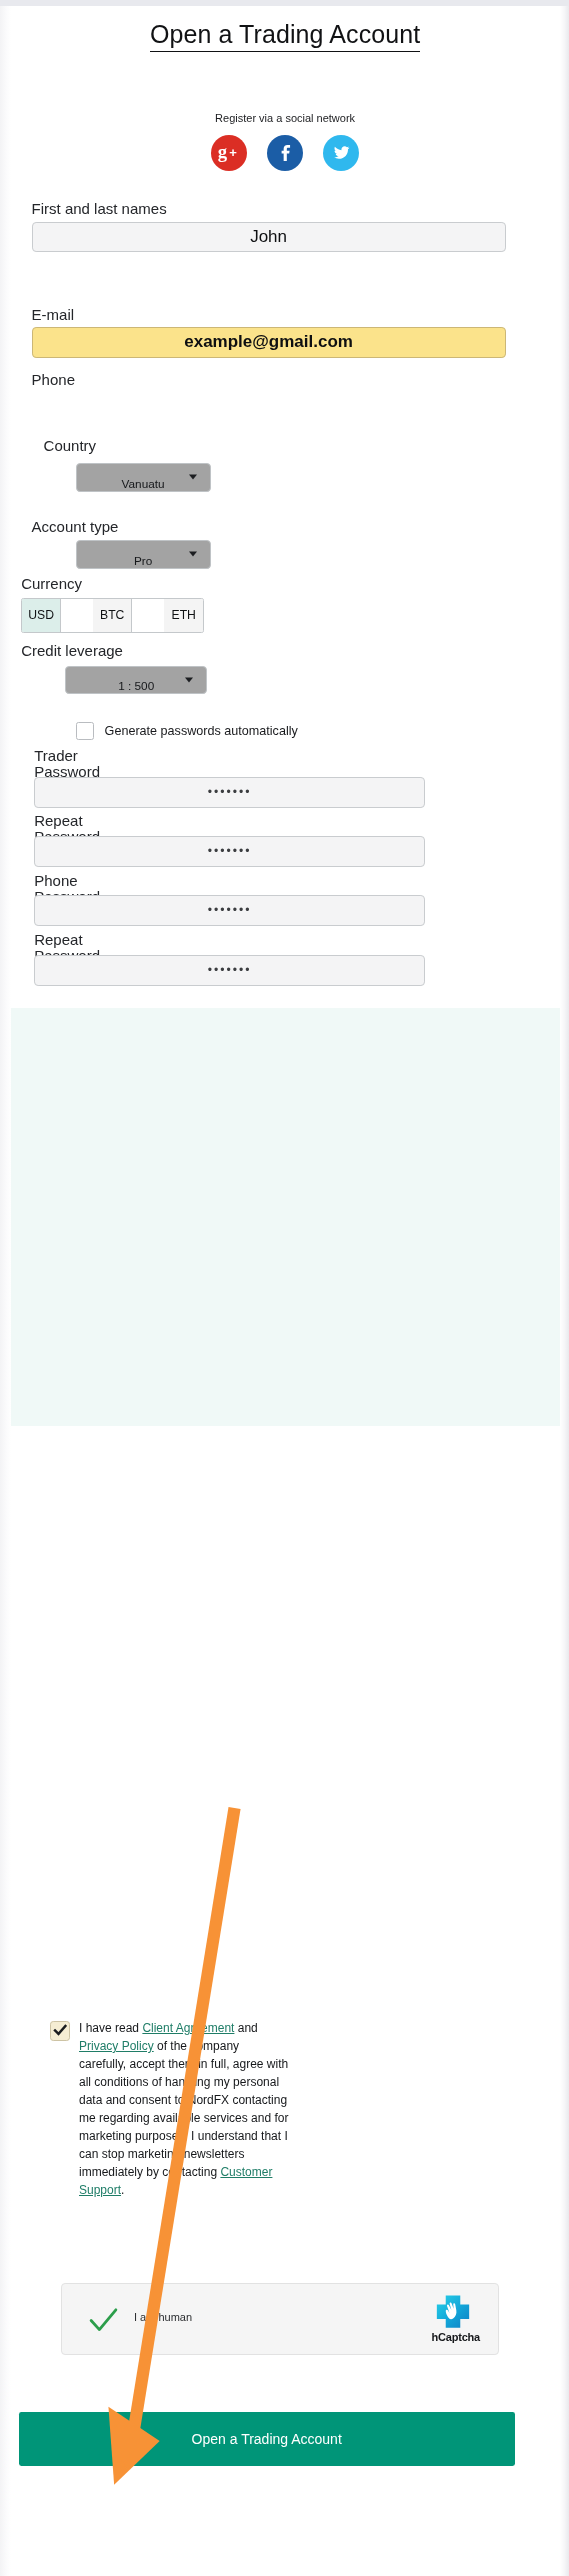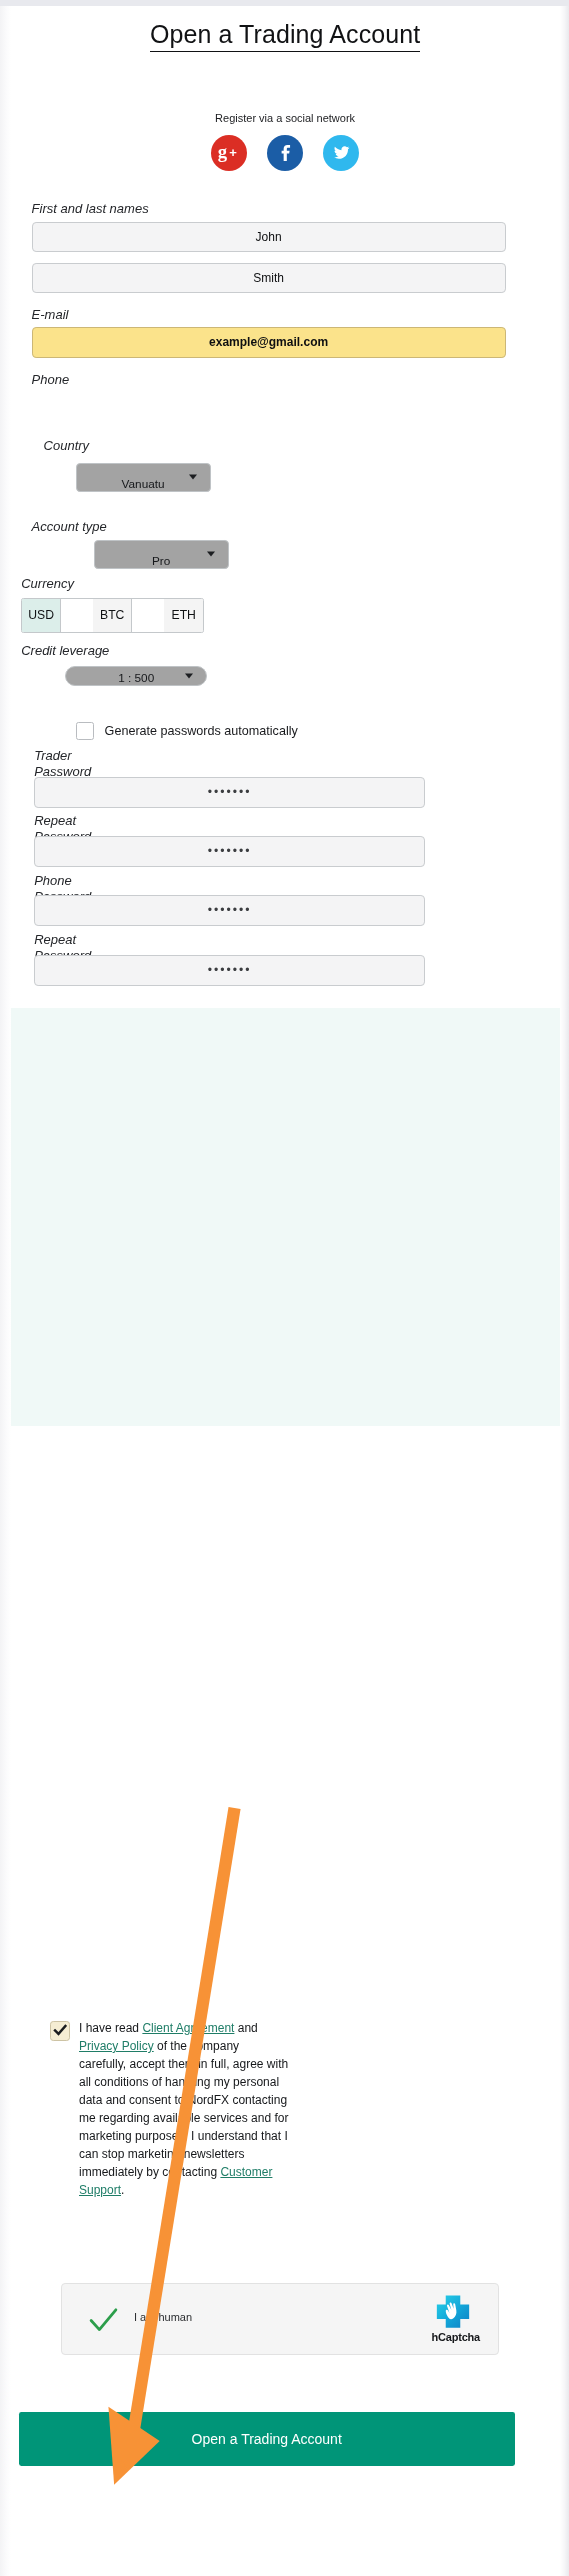--- a/index.html
+++ b/index.html
@@ -93,34 +93,33 @@
     left: 0;
     top: 1002px;
     width: 549px;
     height: 418px;
     background: #f0f9f7;
   }
 
   
   .fld-label {
     position: absolute;
-    font-size: 13px;
+    font-size: 15px;
     color: #24262a;
     white-space: pre-line;
     line-height: 16.3px;
-    font-style: italic;
   }
   .txt-input {
     position: absolute;
     box-sizing: border-box;
     border: 0.8px solid #c9cccf;
     border-radius: 4.1px;
     background: #f4f4f5;
     color: #0e0f11;
-    font-size: 12px;
+    font-size: 17px;
     display: flex;
     align-items: center;
     justify-content: center;
     cursor: text;
   }
   .txt-input.highlight {
     background: #fbe38b;
     border-color: #ccb776;
     font-weight: bold;
   }
@@ -321,48 +320,47 @@
       </div>
       <div class="social-btn social-tw">
         <svg width="23" height="23" viewBox="0 0 28 28">
           <path d="M23.5 8.2c-.7.3-1.4.5-2.2.6.8-.5 1.4-1.2 1.7-2.1-.7.4-1.6.8-2.4.9-.7-.8-1.7-1.2-2.8-1.2-2.1 0-3.9 1.7-3.9 3.9 0 .3 0 .6.1.9-3.2-.2-6.1-1.7-8-4.1-.3.6-.5 1.2-.5 2 0 1.3.7 2.5 1.7 3.2-.6 0-1.2-.2-1.7-.5v.1c0 1.9 1.3 3.4 3.1 3.8-.3.1-.7.1-1 .1-.2 0-.5 0-.7-.1.5 1.6 1.9 2.7 3.6 2.7-1.3 1-3 1.6-4.8 1.6-.3 0-.6 0-.9-.1 1.7 1.1 3.8 1.7 6 1.7 7.2 0 11.1-5.9 11.1-11.1v-.5c.8-.5 1.4-1.2 1.9-2z" fill="#ffffff"></path>
         </svg>
       </div>
     </div>
 
     <div class="fld-label" style="left:21px; top:195px;">First and last names</div>
     <div class="txt-input" style="left:21px; top:216px; width:474px; height:30px;">John</div>
-    <div class="txt-input" style="left:21px; top:257px; width:474px; height:30px;">Smith</div>
 
     <div class="fld-label" style="left:21px; top:301px;">E-mail</div>
     <div class="txt-input highlight" style="left:21px; top:321px; width:474px; height:31px;">example@gmail.com</div>
 
     <div class="fld-label" style="left:21px; top:366px;">Phone</div>
 
     <div class="fld-label" style="left:33px; top:432px;">Country</div>
     <div class="select-box" style="left:21px; top:457px; width:135px; height:29px;">
       <span>Vanuatu</span>
       <span class="select-caret"></span>
     </div>
 
     <div class="fld-label" style="left:21px; top:513px;">Account type</div>
-    <div class="select-box" style="left:39px; top:534px; width:135px; height:29px;">
+    <div class="select-box" style="left:21px; top:534px; width:135px; height:29px;">
       <span>Pro</span>
       <span class="select-caret"></span>
     </div>
 
     <div class="fld-label" style="left:10.6px; top:570px;">Currency</div>
     <div class="seg-group" style="left:10.6px; top:592px;gap:32px;">
       <div class="seg-item active">USD</div>
       <div class="seg-item">BTC</div>
       <div class="seg-item">ETH</div>
     </div>
 
     <div class="fld-label" style="left:10.6px; top:637px;">Credit leverage</div>
-    <div class="select-box" style="left:10.6px; top:660px; width:142px; height:20px;border-radius:15px;">
+    <div class="select-box" style="left:10.6px; top:660px; width:142px; height:28px;">
       <span>1 : 500</span>
       <span class="select-caret"></span>
     </div>
 
     <div class="cb-empty" style="left:65px; top:716px;"></div>
     <div class="cb-label" style="left:94px; top:718px;">Generate passwords automatically</div>
 
     <div class="fld-label" style="left:23.6px; top:742px;">Trader
 Password</div>
     <div class="txt-input pwd" style="left:23.6px; top:771px; width:391px; height:31px;">•••••••</div>

